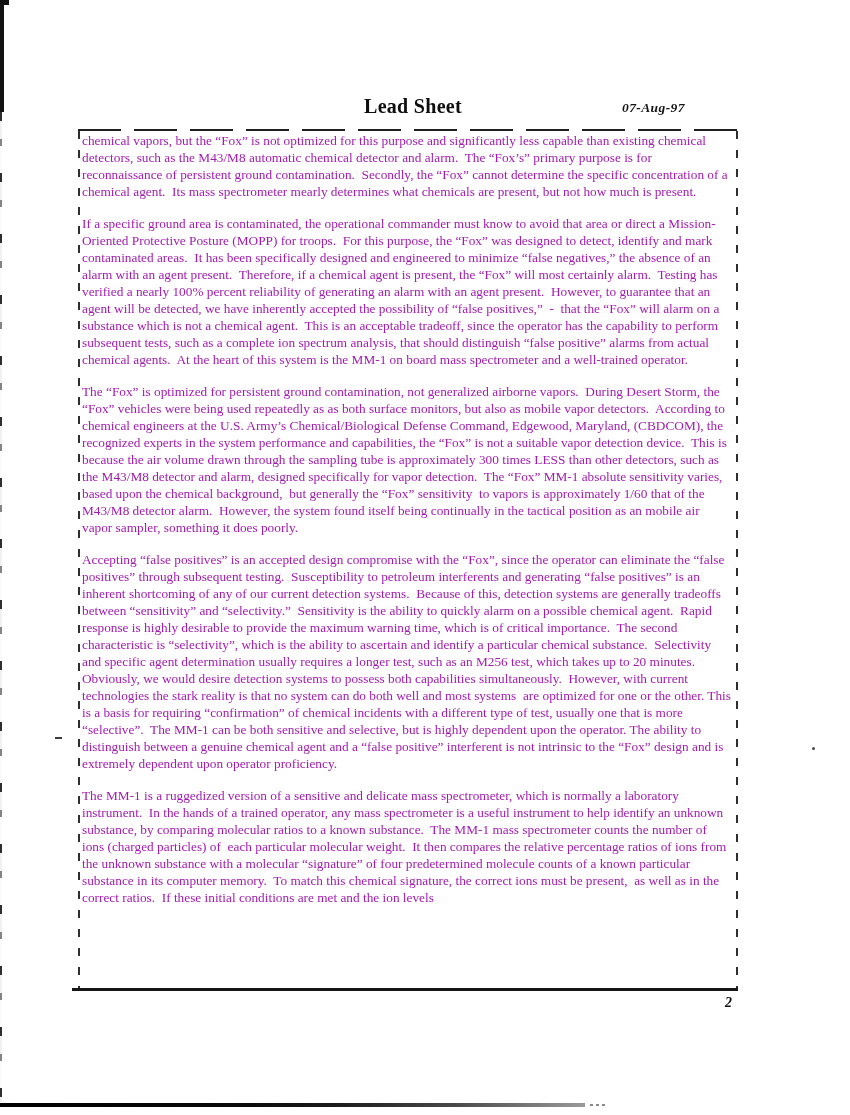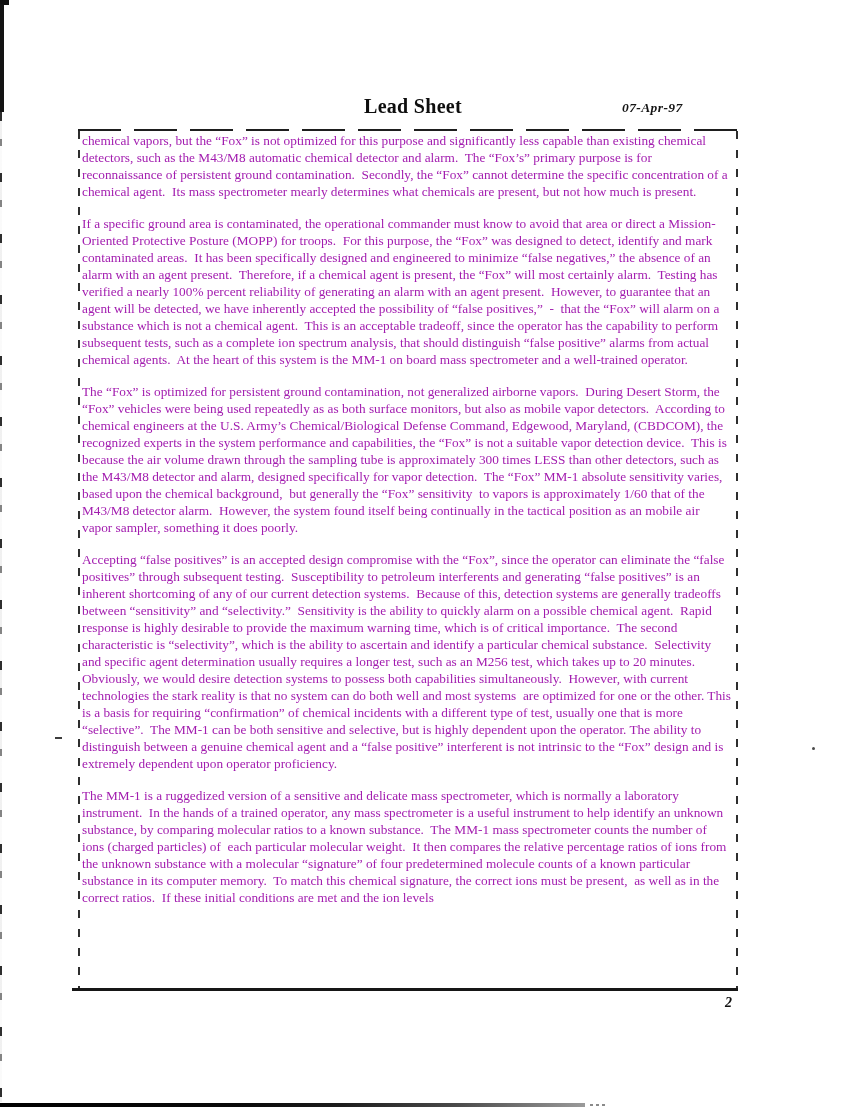--- a/index.html
+++ b/index.html
@@ -131,21 +131,21 @@
 
 <div class="page">
 
   <div class="edge-notch"></div>
   <div class="edge-line-top"></div>
   <div class="edge-line-rest"></div>
   <div class="margin-dash"></div>
   <div class="margin-dot"></div>
 
   <div class="doc-title">Lead Sheet</div>
-  <div class="doc-date">07-Apr-97</div>
+  <div class="doc-date">07-Aug-97</div>
 
   <div class="box-border-top"></div>
   <div class="box-border-left"></div>
   <div class="box-border-right"></div>
   <div class="box-border-bottom"></div>
 
   <div class="body-text">
     <p>chemical vapors, but the “Fox” is not optimized for this purpose and significantly less capable than existing chemical detectors, such as the M43/M8 automatic chemical detector and alarm.  The “Fox’s” primary purpose is for reconnaissance of persistent ground contamination.  Secondly, the “Fox” cannot determine the specific concentration of a chemical agent.  Its mass spectrometer mearly determines what chemicals are present, but not how much is present.</p>
     <p>If a specific ground area is contaminated, the operational commander must know to avoid that area or direct a Mission-Oriented Protective Posture (MOPP) for troops.  For this purpose, the “Fox” was designed to detect, identify and mark contaminated areas.  It has been specifically designed and engineered to minimize “false negatives,” the absence of an alarm with an agent present.  Therefore, if a chemical agent is present, the “Fox” will most certainly alarm.  Testing has verified a nearly 100% percent reliability of generating an alarm with an agent present.  However, to guarantee that an agent will be detected, we have inherently accepted the possibility of “false positives,”  -  that the “Fox” will alarm on a substance which is not a chemical agent.  This is an acceptable tradeoff, since the operator has the capability to perform subsequent tests, such as a complete ion spectrum analysis, that should distinguish “false positive” alarms from actual chemical agents.  At the heart of this system is the MM-1 on board mass spectrometer and a well-trained operator.</p>
     <p>The “Fox” is optimized for persistent ground contamination, not generalized airborne vapors.  During Desert Storm, the “Fox” vehicles were being used repeatedly as as both surface monitors, but also as mobile vapor detectors.  According to chemical engineers at the U.S. Army’s Chemical/Biological Defense Command, Edgewood, Maryland, (CBDCOM), the recognized experts in the system performance and capabilities, the “Fox” is not a suitable vapor detection device.  This is because the air volume drawn through the sampling tube is approximately 300 times LESS than other detectors, such as the M43/M8 detector and alarm, designed specifically for vapor detection.  The “Fox” MM-1 absolute sensitivity varies, based upon the chemical background,  but generally the “Fox” sensitivity  to vapors is approximately 1/60 that of the M43/M8 detector alarm.  However, the system found itself being continually in the tactical position as an mobile air vapor sampler, something it does poorly.</p>

